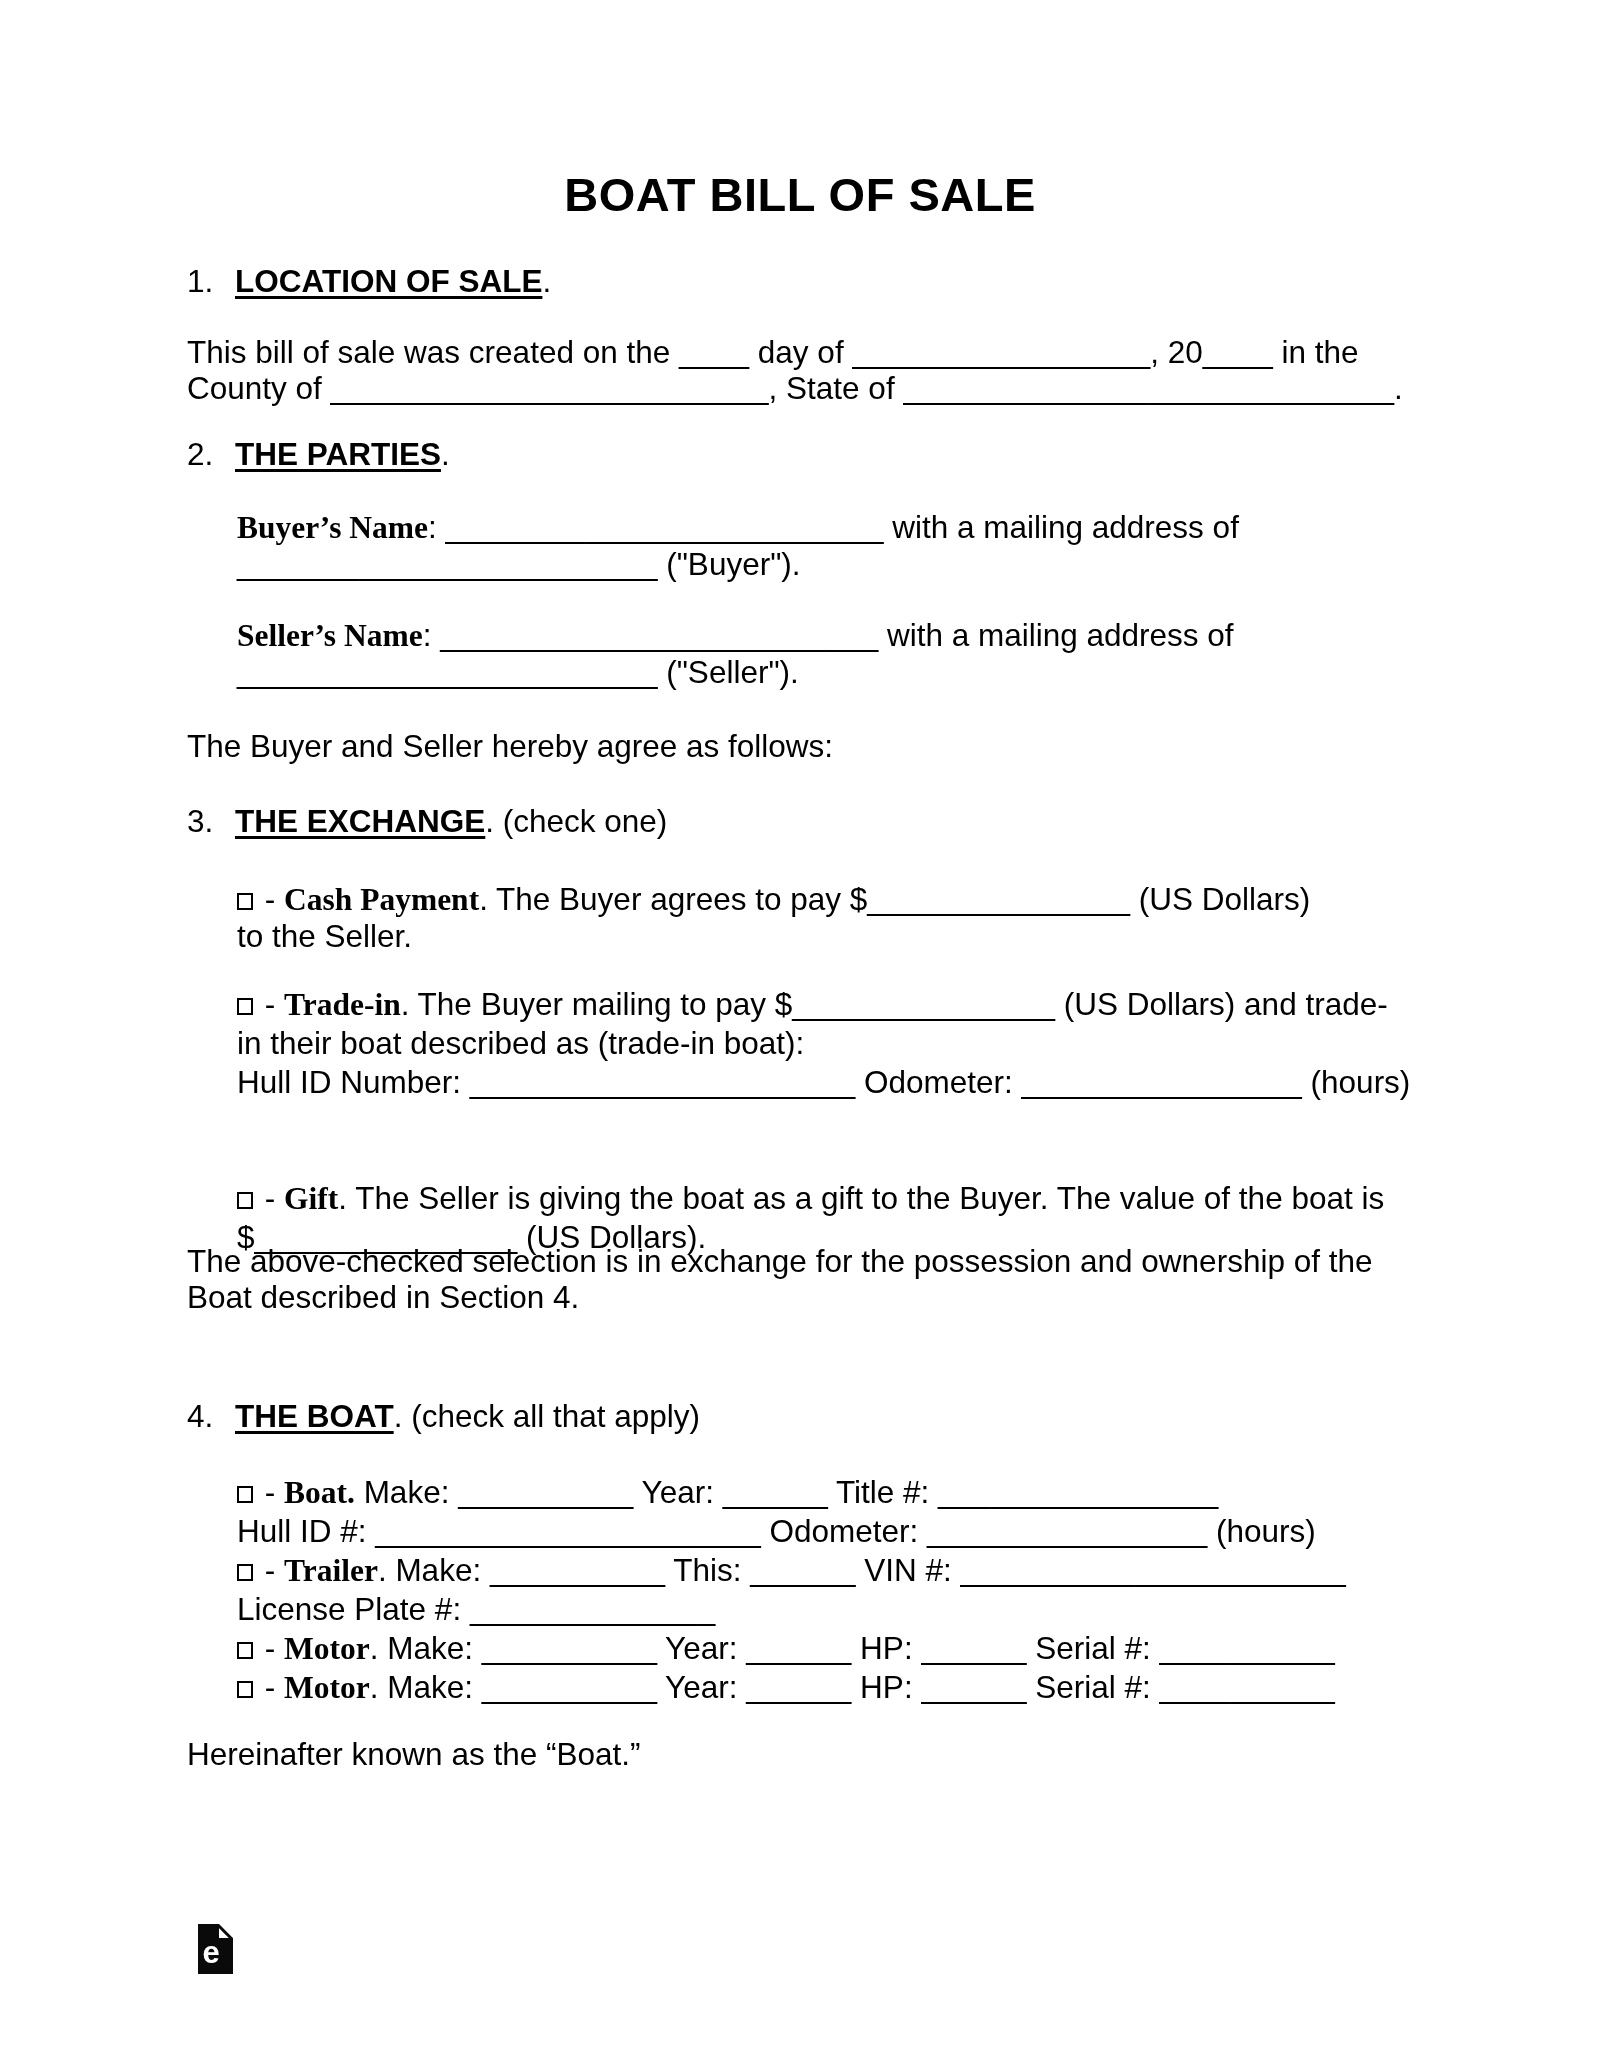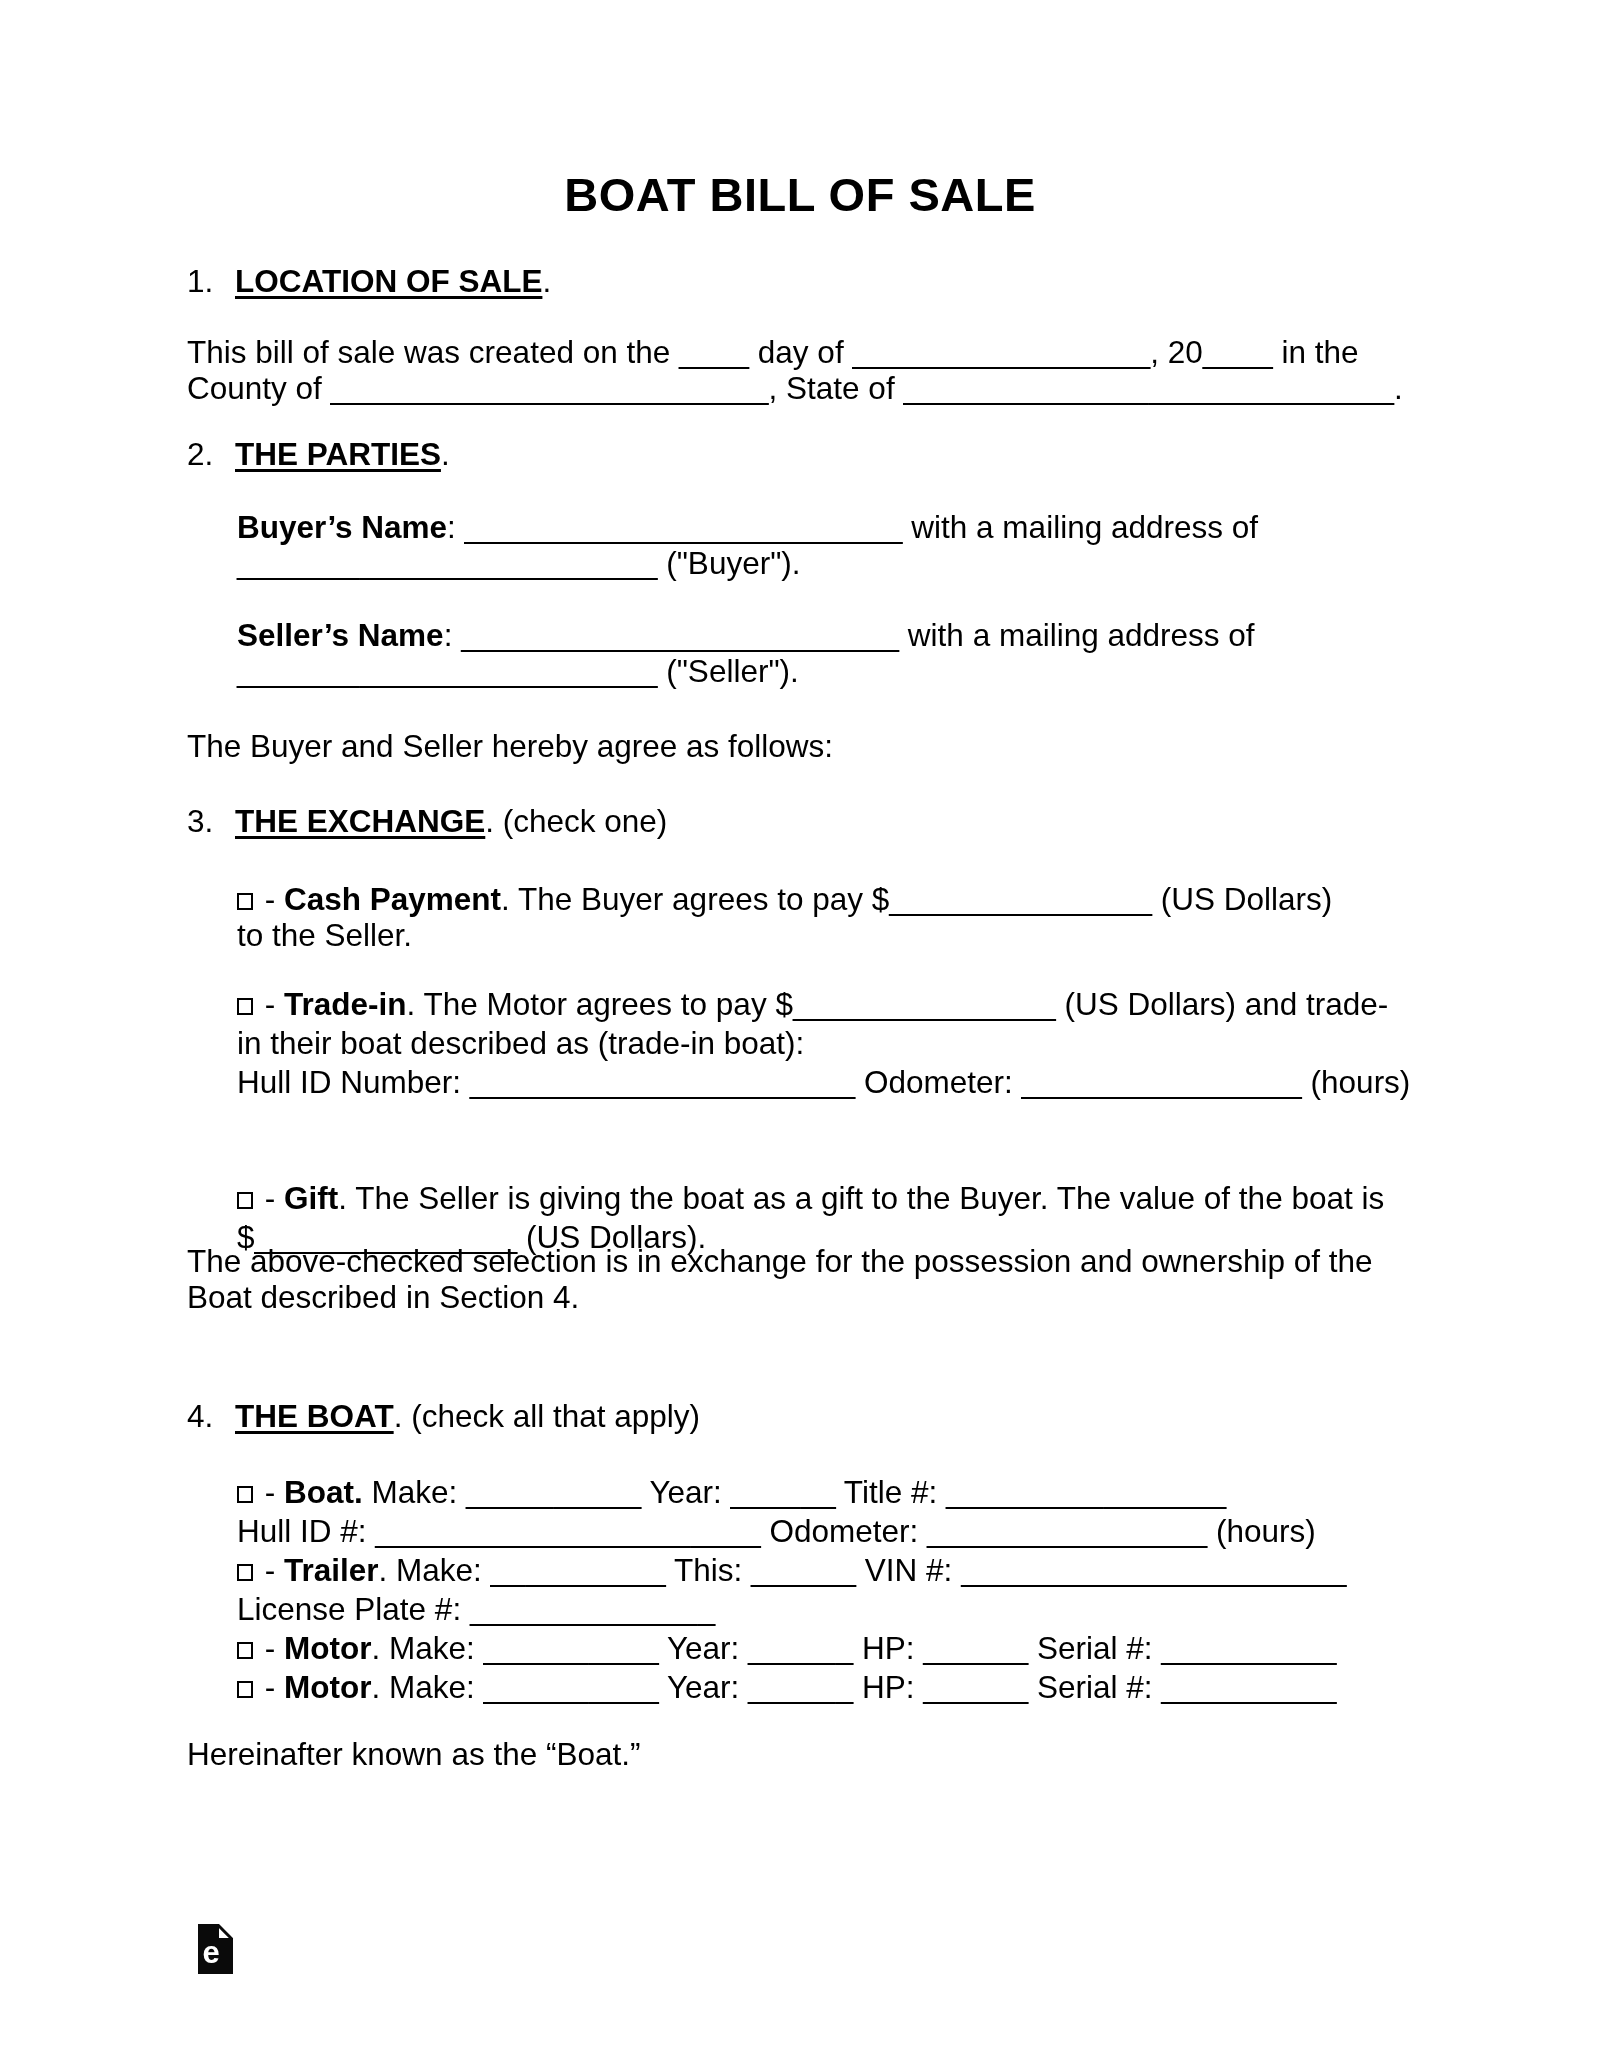--- a/index.html
+++ b/index.html
@@ -24,21 +24,21 @@
   .m { left:187px; width:1240px; }       
   .ind { left:237px; width:1190px; }     
   .line { white-space:pre-wrap; }
   .hnum { display:inline-block; width:48px; font-weight:normal; }
   .hu {
     font-weight:bold;
     text-decoration:underline;
     text-decoration-thickness:3px;
     text-underline-offset:4px;
   }
-  b { font-weight:bold; }
+  b { font-weight:bold;font-family:Liberation Serif, serif; }
   .cb {
     display:inline-block;
     width:12px; height:13px;
     border:2.5px solid #000;
     margin-right:3px;
     background:#fff;
   }
   
   .logo { left:198px; top:1924px; width:35px; height:50px; }
   .logo-body { position:absolute; left:0; top:0; width:35px; height:50px; background:#0a0a0a; }
@@ -93,21 +93,21 @@
   <div class="abs m body-text lh36" style="top:803px">
     <span class="hnum">3.</span><span class="hu">THE EXCHANGE</span><span>. (check one)</span>
   </div>
 
   <div class="abs ind body-text lh36" style="top:881px">
     <div class="line"><span class="cb"></span><span> - </span><b>Cash Payment</b><span>. The Buyer agrees to pay $_______________ (US Dollars)</span></div>
     <div class="line">to the Seller.</div>
   </div>
 
   <div class="abs ind body-text lh39" style="top:985px">
-    <div class="line"><span class="cb"></span><span> - </span><b>Trade-in</b><span>. The Motor agrees to pay $_______________ (US Dollars) and trade-</span></div>
+    <div class="line"><span class="cb"></span><span> - </span><b>Trade-in</b><span>. The Buyer mailing to pay $_______________ (US Dollars) and trade-</span></div>
     <div class="line">in their boat described as (trade-in boat):</div>
     <div class="line">Hull ID Number: ______________________ Odometer: ________________ (hours)</div>
   </div>
 
   <div class="abs ind body-text lh39" style="top:1179px">
     <div class="line"><span class="cb"></span><span> - </span><b>Gift</b><span>. The Seller is giving the boat as a gift to the Buyer. The value of the boat is</span></div>
     <div class="line">$_______________ (US Dollars).</div>
   </div>
 
   <div class="abs m body-text lh36" style="top:1243px">

